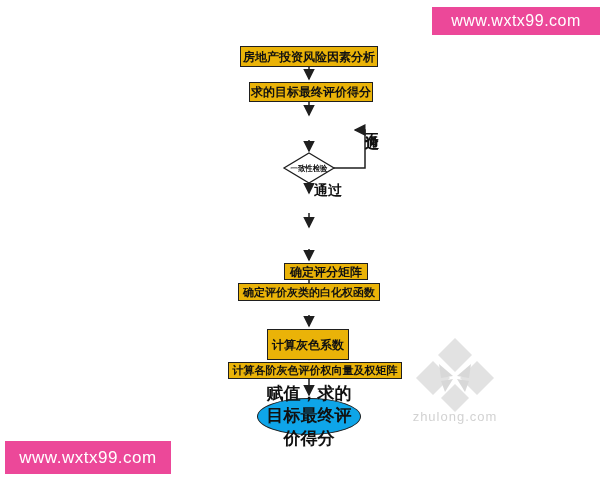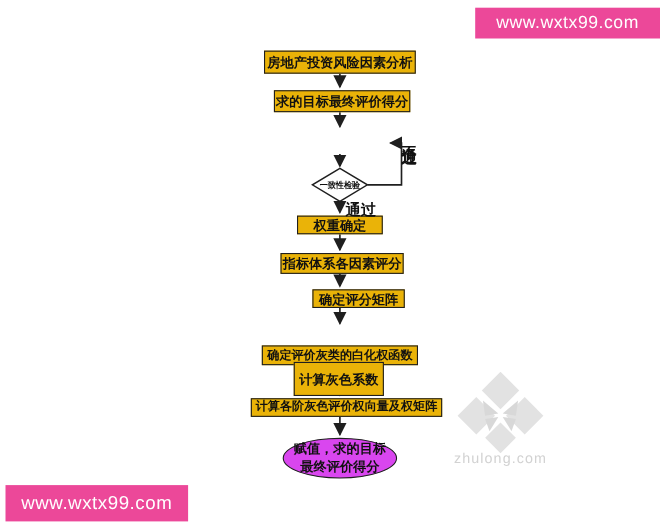--- a/index.html
+++ b/index.html
@@ -24,28 +24,28 @@
     display:flex;align-items:center;justify-content:center;
     font-size:12px;font-weight:bold;color:#111111;
     white-space:nowrap;line-height:1;
   }
   .n1{left:240px;top:46px;width:138px;height:21px;}
   .n2{left:249px;top:82px;width:124px;height:20px;}
   .n3{left:268px;top:118px;width:82px;height:22px;}
   .n5{left:270px;top:196px;width:78px;height:17px;}
   .n6{left:255px;top:230px;width:112px;height:19px;}
   .n7{left:268px;top:263px;width:84px;height:17px;margin-left:16px;}
-  .n8{left:238px;top:314px;width:142px;height:18px;font-size:11px;}
+  .n8{left:238px;top:283px;width:142px;height:18px;font-size:11px;}
   .n9{left:267px;top:329px;width:82px;height:31px;}
   .n10{left:228px;top:362px;width:174px;height:17px;font-size:11px;}
   .ellipse{
     position:absolute;left:257px;top:398px;width:104px;height:37px;
     box-sizing:border-box;border:1.5px solid #1f1f1f;border-radius:50%;
-    background:#d946ef;display:flex;align-items:center;justify-content:center;
-    text-align:center;font-size:12px;font-weight:bold;color:#111111;
+    background:#0ea5e9;display:flex;align-items:center;justify-content:center;
+    text-align:center;font-size:17px;font-weight:bold;color:#111111;
     line-height:1.3;padding:0 7px;white-space:normal;
   }
   .diamond-label{
     position:absolute;left:286px;top:163px;width:46px;height:11px;
     display:flex;align-items:center;justify-content:center;
     font-size:8px;font-weight:bold;color:#111111;white-space:nowrap;
     transform:scaleX(0.92);
   }
   .edge-label{
     position:absolute;font-size:14px;font-weight:bold;color:#111111;line-height:1.1;
@@ -99,22 +99,20 @@
       <polygon points="59,26 45,38 57,40"></polygon>
       <polygon points="29,43 41,41 33,54"></polygon>
       <polygon points="57,43 45,41 53,54"></polygon>
     </g>
   </svg>
   <div class="logo-text">zhulong.com</div>
 
   <div class="node n1">房地产投资风险因素分析</div>
   <div class="node n2">求的目标最终评价得分</div>
   <div class="diamond-label">一致性检验</div>
-  <div class="node n5">权重确定</div>
-  <div class="node n6">指标体系各因素评分</div>
   <div class="node n7">确定评分矩阵</div>
   <div class="node n8">确定评价灰类的白化权函数</div>
   <div class="node n9">计算灰色系数</div>
   <div class="node n10">计算各阶灰色评价权向量及权矩阵</div>
   <div class="ellipse">赋值，求的目标最终评价得分</div>
 
   <div class="edge-label pass">通过</div>
   <div class="edge-label fail">不通过</div>
 
   <div class="wm-bar top">www.wxtx99.com</div>

